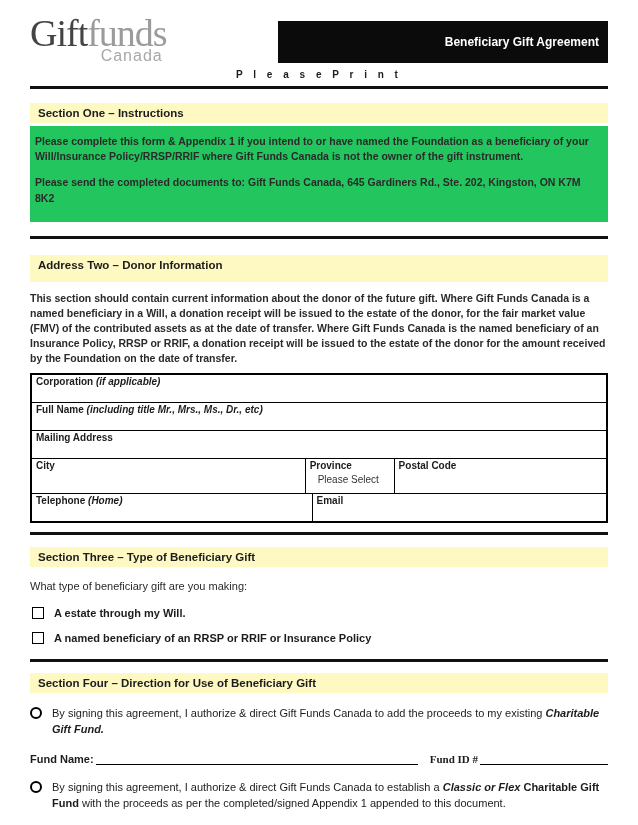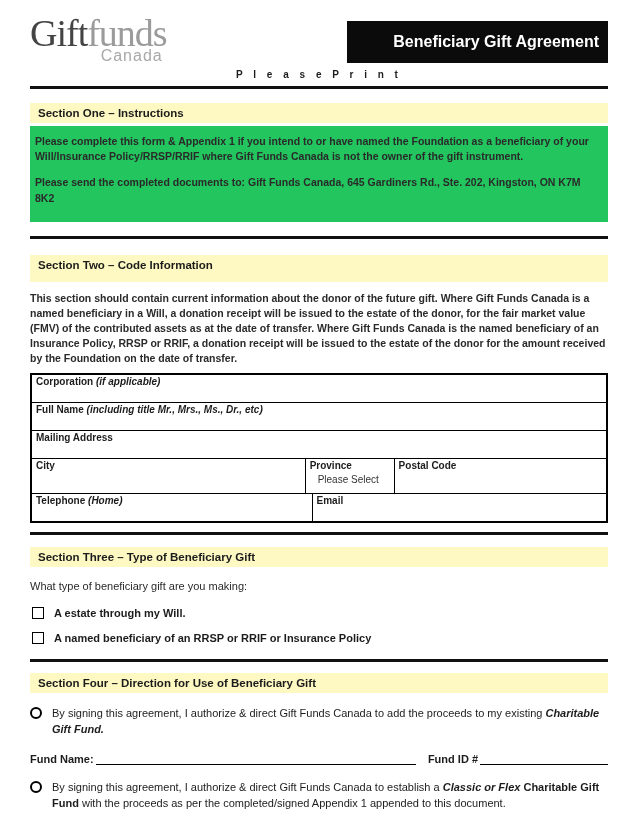--- a/index.html
+++ b/index.html
@@ -11,23 +11,23 @@
   .content { padding: 0 30px; }
 
   
   .header-row { display: flex; justify-content: space-between; align-items: flex-start; margin: 14px 30px 0; }
   .logo { font-family: "Liberation Serif", serif; line-height: 1; }
   .logo-main { font-size: 38px; letter-spacing: -1px; }
   .logo-gift { color: #444444; }
   .logo-funds { color: #9b9b9b; }
   .logo-canada { font-family: "Liberation Sans", sans-serif; color: #a8a8a8; font-size: 16px; text-align: right; margin-top: -4px; padding-right: 4px; letter-spacing: 1px; }
   .title-box {
-    background: #0b0b0b; color: #ffffff; width: 261px; height: 42px; margin-top: 7px;
+    background: #0b0b0b; color: #ffffff; width: 330px; height: 42px; margin-top: 7px;
     display: flex; align-items: center; justify-content: flex-end; padding-right: 9px;
-    font-size: 16px; font-weight: bold;
+    font-size: 12px; font-weight: bold;
   }
   .please-print { text-align: center; font-weight: bold; font-size: 10px; letter-spacing: 4px; margin-top: 5px; }
 
   .rule { height: 3px; background: #111111; margin-top: 6px; }
 
   
   .secbar { background: #fef9c3; font-weight: bold; font-size: 11.5px; padding: 4px 8px 4px 8px; }
   .secbar.tall { padding-bottom: 11px; }
 
   
@@ -57,21 +57,21 @@
   .opt-row { display: flex; align-items: flex-start; margin-top: 12px; }
   .checkbox { flex: 0 0 auto; width: 12px; height: 12px; border: 1.5px solid #000; margin: 0 10px 0 2px; background: #fff; }
   .radio { flex: 0 0 auto; width: 12px; height: 12px; border: 2px solid #000; border-radius: 50%; margin: 0 10px 0 0; background: #fff; }
   .opt-label { font-size: 11px; font-weight: bold; line-height: 1.2; }
   .opt-text { font-size: 11px; line-height: 1.45; margin-top: -1px; }
 
   
   .fund-line { display: flex; align-items: flex-end; margin-top: 15px; font-size: 11px; font-weight: bold; }
   .fill-line { flex: 1; border-bottom: 1.5px solid #000; height: 12px; margin-left: 2px; }
   .fill-line.short { flex: 0 0 128px; }
-  .fund-id-label { margin-left: 12px; }
+  .fund-id-label { margin-left: 12px; font-family: Liberation Serif, serif; }
 
   .bold { font-weight: bold; }
   .bolditalic { font-weight: bold; font-style: italic; }
 
   .mt14 { margin-top: 14px; } .mt16 { margin-top: 16px; } .mt12 { margin-top: 12px; }
   .mt9 { margin-top: 9px; } .mt11 { margin-top: 11px; }
 </style>
 </head>
 <body>
 
@@ -90,21 +90,21 @@
     <div class="rule"></div>
 
     <div class="secbar mt14">Section One – Instructions</div>
     <div class="s1-body">
       <p>Please complete this form &amp; Appendix 1 if you intend to or have named the Foundation as a beneficiary of your Will/Insurance Policy/RRSP/RRIF where Gift Funds Canada is not the owner of the gift instrument.</p>
       <p>Please send the completed documents to: Gift Funds Canada, 645 Gardiners Rd., Ste. 202, Kingston, ON K7M 8K2</p>
     </div>
 
     <div class="rule mt14"></div>
 
-    <div class="secbar tall mt16">Section Two – Code Information</div>
+    <div class="secbar tall mt16">Address Two – Donor Information</div>
     <div class="para mt9">This section should contain current information about the donor of the future gift. Where Gift Funds Canada is a named beneficiary in a Will, a donation receipt will be issued to the estate of the donor, for the fair market value (FMV) of the contributed assets as at the date of transfer. Where Gift Funds Canada is the named beneficiary of an Insurance Policy, RRSP or RRIF, a donation receipt will be issued to the estate of the donor for the amount received by the Foundation on the date of transfer.</div>
 
     <div class="donor-table">
       <div class="t-row">
         <div class="t-cell" style="flex:1"><span>Corporation </span><i>(if applicable)</i></div>
       </div>
       <div class="t-row">
         <div class="t-cell" style="flex:1"><span>Full Name </span><i>(including title Mr., Mrs., Ms., Dr., etc)</i></div>
       </div>
       <div class="t-row">

